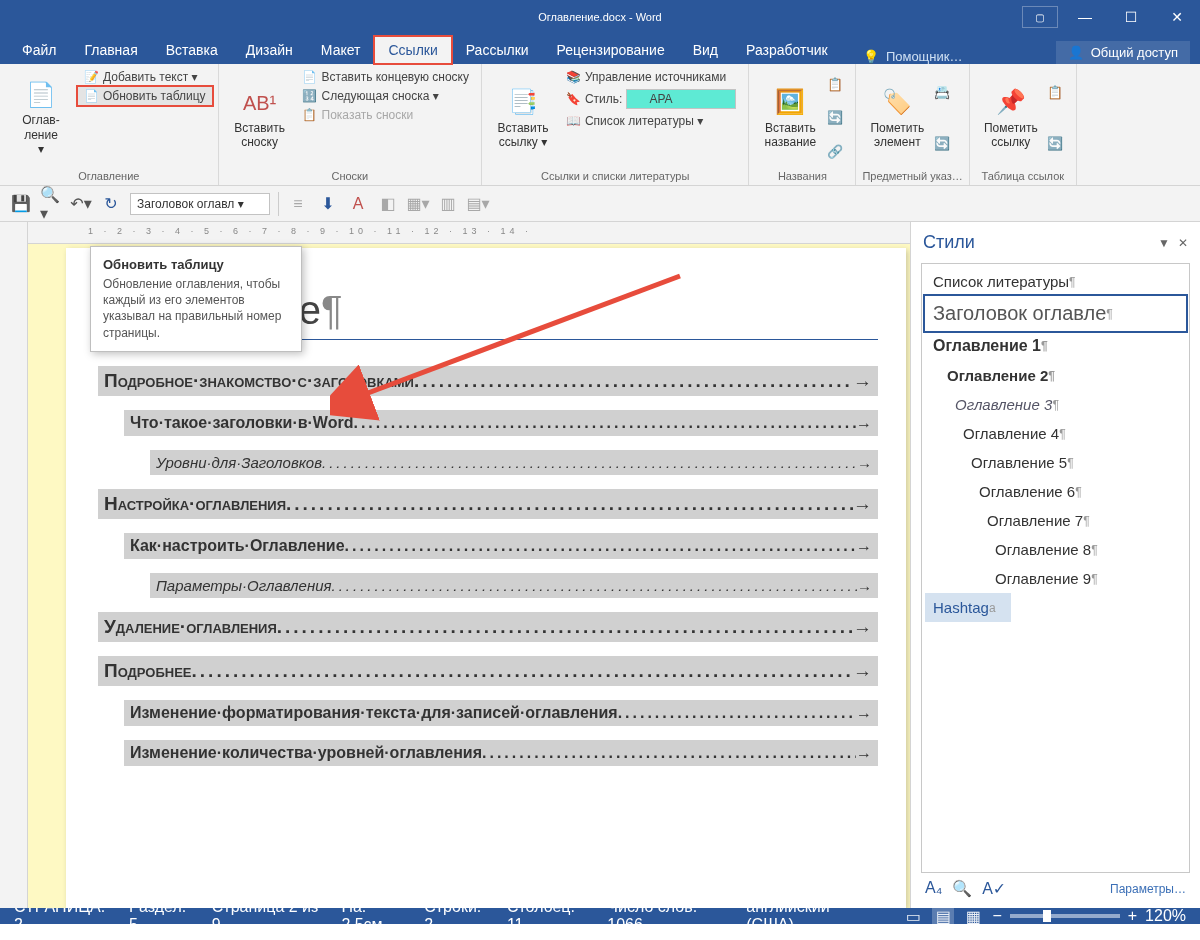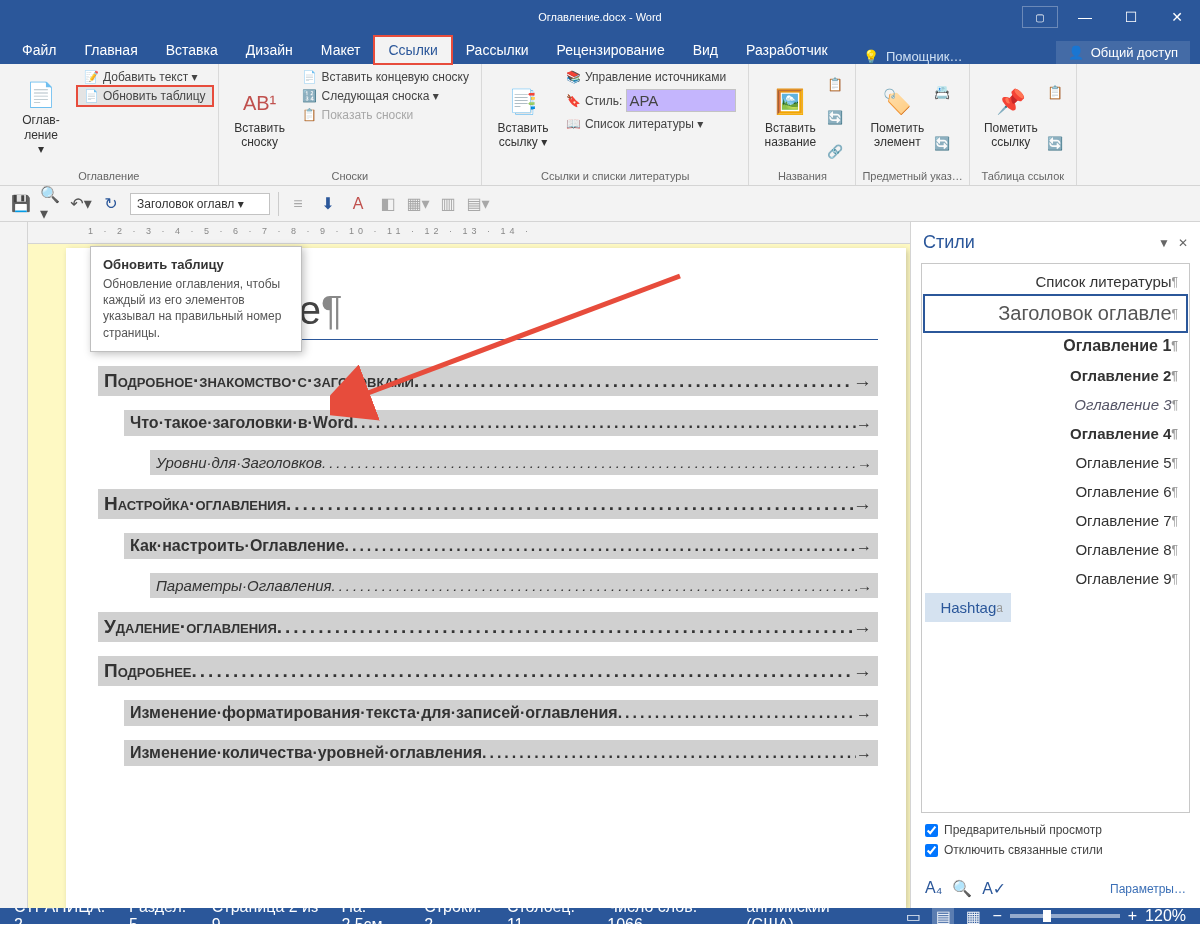--- a/index.html
+++ b/index.html
@@ -18,21 +18,21 @@
 .share{position:absolute;right:10px;color:#fff;display:flex;align-items:center;gap:6px;background:rgba(255,255,255,.12);padding:4px 12px;}
 .ribbon{background:#f3f3f3;border-bottom:1px solid #d4d4d4;height:122px;display:flex;}
 .group{border-right:1px solid #d9d9d9;display:flex;flex-direction:column;justify-content:space-between;padding:4px 6px 0;}
 .group-label{font-size:11px;color:#666;text-align:center;padding:2px 0 3px;}
 .group-body{display:flex;gap:2px;flex:1;}
 .big-btn{display:flex;flex-direction:column;align-items:center;justify-content:center;width:70px;padding:4px 2px;text-align:center;font-size:12px;line-height:1.2;cursor:pointer;}
 .big-btn .ic{width:32px;height:32px;display:flex;align-items:center;justify-content:center;font-size:24px;margin-bottom:2px;}
 .sm-btn{display:flex;align-items:center;gap:4px;padding:2px 6px;font-size:12px;color:#444;cursor:pointer;white-space:nowrap;}
 .sm-btn.hl{outline:2px solid #e74c3c;background:#e4e4e4;}
 .col{display:flex;flex-direction:column;gap:1px;}
-.dropdown-sel{border:1px solid #c3c3c3;background:#c4b5fd;padding:2px 2px;font-size:15px;min-width:110px;}
+.dropdown-sel{border:1px solid #c3c3c3;background:#5eead4;padding:2px 22px;font-size:12px;min-width:110px;}
 .qat{background:#f3f3f3;border-bottom:1px solid #d4d4d4;height:36px;display:flex;align-items:center;padding:0 10px;gap:8px;}
 .qat-ic{width:22px;height:22px;display:flex;align-items:center;justify-content:center;color:#555;font-size:16px;cursor:pointer;}
 .qat-sel{border:1px solid #c3c3c3;background:#fff;padding:3px 6px;font-size:12px;width:140px;}
 .workspace{display:flex;height:686px;position:relative;}
 .vruler{width:28px;background:#f3f3f3;border-right:1px solid #d4d4d4;}
 .docarea{flex:1;background:#fef9c3;overflow:hidden;position:relative;}
 .hruler{height:22px;background:#f3f3f3;border-bottom:1px solid #d4d4d4;font-size:9px;color:#888;padding:4px 60px;letter-spacing:4px;}
 .page{background:#fff;margin:4px 0 0 38px;width:840px;min-height:660px;box-shadow:2px 2px 6px rgba(0,0,0,.2);padding:40px 28px 20px 32px;position:relative;}
 .doc-title{font-family:"Calibri Light",sans-serif;font-size:40px;color:#444;font-weight:300;}
 .doc-title .pil{color:#888;}
@@ -40,21 +40,21 @@
 .toc-line{display:flex;align-items:baseline;background:#d0d0d0;padding:4px 6px;margin-bottom:14px;font-size:16px;}
 .toc-line.lvl1{font-weight:bold;font-variant:small-caps;font-size:19px;}
 .toc-line.lvl2{margin-left:26px;font-weight:bold;font-size:16px;}
 .toc-line.lvl3{margin-left:52px;font-style:italic;font-size:15px;}
 .toc-text{white-space:nowrap;}
 .dots{flex:1;overflow:hidden;letter-spacing:3px;color:#333;}
 .styles-pane{width:290px;background:#fff;border-left:1px solid #d4d4d4;display:flex;flex-direction:column;}
 .pane-head{display:flex;align-items:center;justify-content:space-between;padding:10px 12px;color:#2b579a;font-size:18px;}
 .pane-head .ctl{display:flex;gap:8px;color:#666;font-size:12px;}
 .style-list{border:1px solid #c8c8c8;margin:0 10px;padding:3px;overflow-y:auto;flex:1;}
-.style-item{display:flex;justify-content:flex-end;align-items:center;padding:6px 8px;font-size:15px;color:#333;cursor:pointer;}
+.style-item{display:flex;justify-content:flex-start;align-items:center;padding:6px 8px;font-size:15px;color:#333;cursor:pointer;}
 .style-item .pil{color:#999;font-size:12px;}
 .style-item.sel{outline:2px solid #2b579a;font-size:20px;color:#555;}
 .style-item.bold{font-weight:bold;font-size:16px;}
 .style-item.bold2{font-weight:bold;}
 .style-item.it{font-style:italic;color:#556;}
 .style-item.hash{color:#2b579a;background:#d5e2f0;max-width:86px;}
 .pane-opts{padding:10px 14px;}
 .chk{display:flex;align-items:center;gap:6px;font-size:12px;color:#444;margin-bottom:6px;}
 .pane-bottom{display:flex;justify-content:space-between;align-items:center;padding:6px 14px 10px;}
 .pane-bottom .ics{display:flex;gap:10px;font-size:16px;color:#2b579a;}
@@ -333,21 +333,21 @@
           <span class="pil">¶</span>
         </div>
         <div class="style-item bold2" style="padding-left: 22px;">
           <span>Оглавление 2</span>
           <span class="pil">¶</span>
         </div>
         <div class="style-item it" style="padding-left: 30px;">
           <span>Оглавление 3</span>
           <span class="pil">¶</span>
         </div>
-        <div class="style-item " style="padding-left: 38px; font-weight: bold;">
+        <div class="style-item " style="padding-left: 38px;">
           <span>Оглавление 4</span>
           <span class="pil">¶</span>
         </div>
         <div class="style-item " style="padding-left: 46px;">
           <span>Оглавление 5</span>
           <span class="pil">¶</span>
         </div>
         <div class="style-item " style="padding-left: 54px;">
           <span>Оглавление 6</span>
           <span class="pil">¶</span>
@@ -362,30 +362,20 @@
         </div>
         <div class="style-item " style="padding-left: 70px;">
           <span>Оглавление 9</span>
           <span class="pil">¶</span>
         </div>
         <div class="style-item hash">
           <span>Hashtag</span>
           <span class="pil">a</span>
         </div>
       </div>
-    <div class="pane-opts">
-      <label class="chk">
-          <input type="checkbox" checked="" style="">
-          <span>Предварительный просмотр</span>
-        </label>
-      <label class="chk">
-          <input type="checkbox" checked="" style="">
-          <span>Отключить связанные стили</span>
-        </label>
-    </div>
     <div class="pane-bottom">
       <div class="ics">
         <span>A₄</span>
         <span>🔍</span>
         <span>A✓</span>
       </div>
       <a>Параметры…</a>
     </div>
   </div>
 </div>

